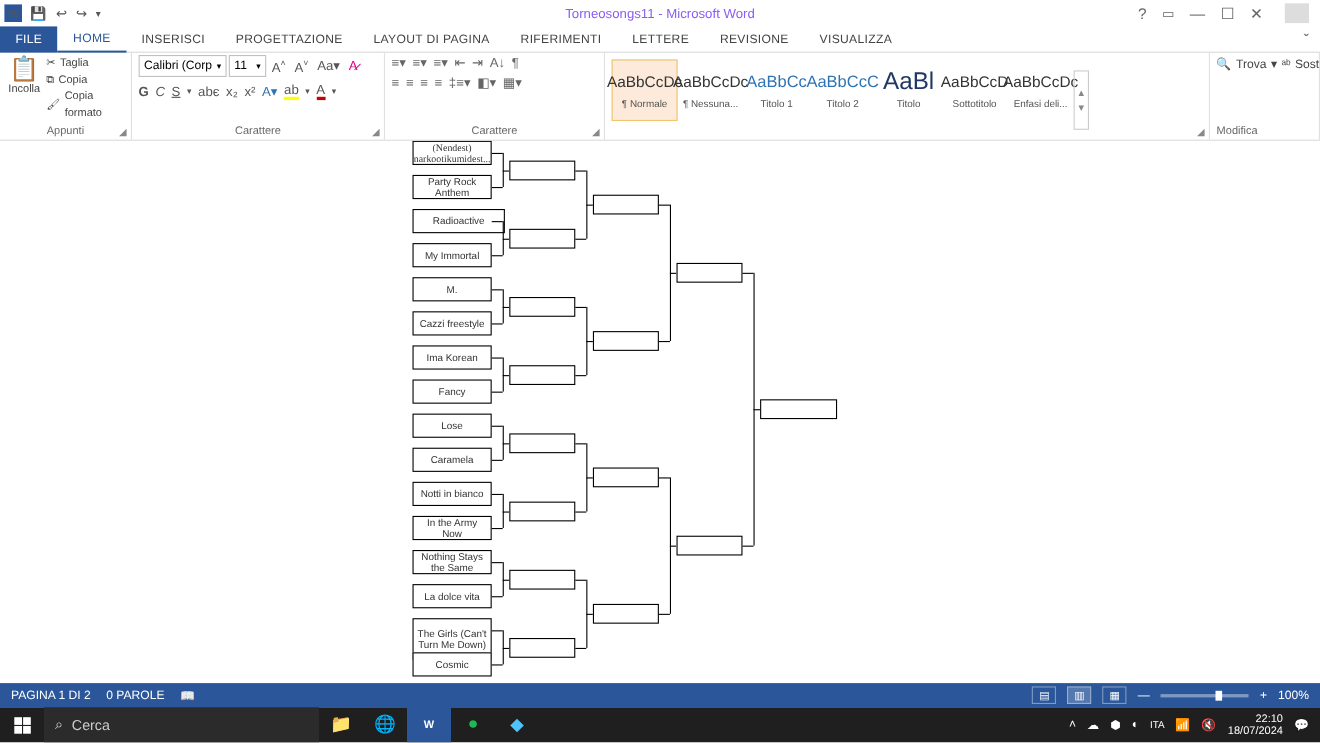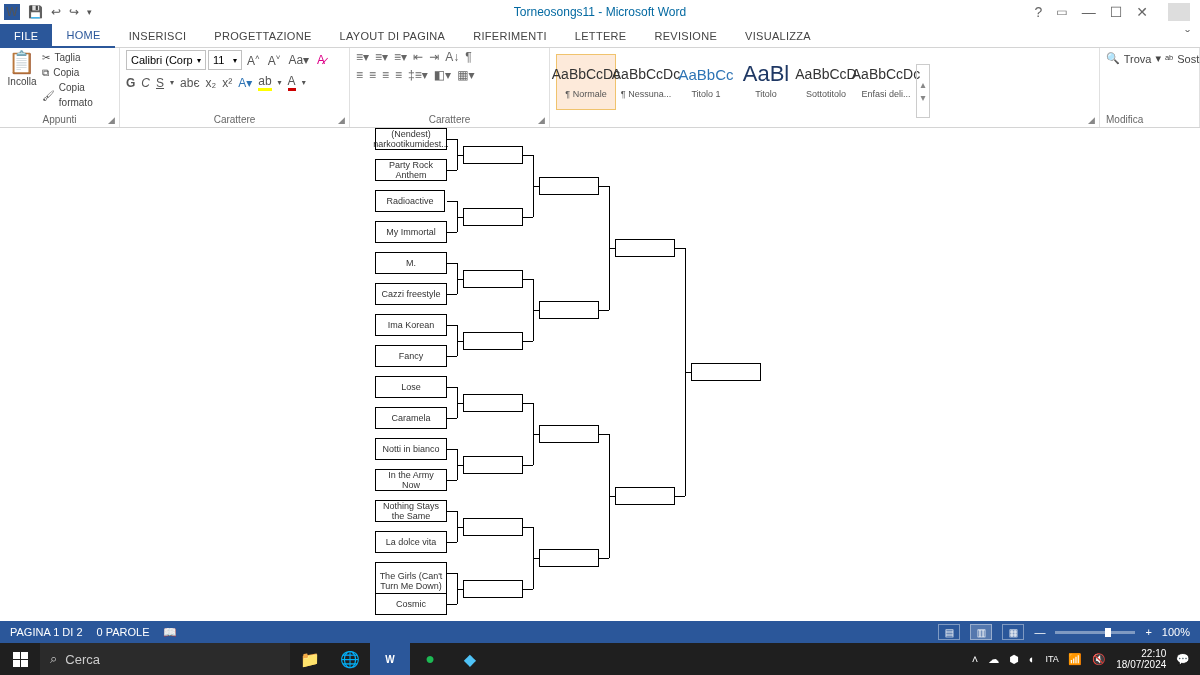--- a/index.html
+++ b/index.html
@@ -2,21 +2,21 @@
 <html><head>
 <meta charset="utf-8">
 <style>
 * { box-sizing: border-box; margin: 0; padding: 0; font-family: "Segoe UI", Tahoma, sans-serif; }
 body { width: 1200px; height: 675px; background: #fff; overflow: hidden; font-size: 11px; position: relative; }
 
 .titlebar { height: 24px; background: #fff; display: flex; align-items: center; color: #666; }
 .titlebar .qa { display: flex; align-items: center; gap: 8px; padding-left: 4px; }
 .titlebar .qa span { font-size: 12px; color: #555; }
 .titlebar .wicon { width: 16px; height: 16px; background: #2b579a; color: #fff; font-size: 9px; display:flex;align-items:center;justify-content:center; }
-.titlebar .title { position:absolute; left:50%; transform:translateX(-50%); font-size:12px; color:#0369a1; }
+.titlebar .title { position:absolute; left:50%; transform:translateX(-50%); font-size:12px; color:#8b5cf6; }
 .titlebar .wincontrols { margin-left:auto; display:flex; gap:14px; padding-right:10px; font-size:13px; color:#666; align-items:center;}
 .titlebar .wincontrols span{font-size:14px;}
 .titlebar .user{width:22px;height:18px;background:#ddd;margin-left:6px;}
 
 .tabs { height: 24px; display:flex; align-items:center; background:#fff; border-bottom:1px solid #d4d4d4; }
 .tabs .tab { padding: 0 14px; height:24px; display:flex; align-items:center; font-size:11px; color:#444; text-transform:uppercase; letter-spacing:0.3px;}
 .tabs .file { background:#2b579a; color:#fff; }
 .tabs .active { color:#2b579a; border-bottom:2px solid #2b579a; }
 .tabs .collapse { margin-left:auto; padding:0 10px; color:#666; font-size:14px;}
 
@@ -200,20 +200,24 @@
         </div>
         <div class="sty">
           <div class="prev ">AaBbCcDc</div>
           <div>¶ Nessuna...</div>
         </div>
         <div class="sty">
           <div class="prev mid">AaBbCc</div>
           <div>Titolo 1</div>
         </div>
         <div class="sty">
+          <div class="prev mid">AaBbCcC</div>
+          <div>Titolo 2</div>
+        </div>
+        <div class="sty">
           <div class="prev big">AaBl</div>
           <div>Titolo</div>
         </div>
         <div class="sty">
           <div class="prev ">AaBbCcD</div>
           <div>Sottotitolo</div>
         </div>
         <div class="sty">
           <div class="prev ">AaBbCcDc</div>
           <div>Enfasi deli...</div>
@@ -235,23 +239,23 @@
         </div>
 
     </div>
     <div class="label">Modifica</div>
   </div>
 </div>
 
 <div class="doc">
   <div class="page">
     <div class="bracket" id="bracket">
-        <div class="bx" style="left: 0px; top: 0px; width: 72px; height: 22px;">(Nendest) narkootikumidest...</div>
+        <div class="bx" style="left: 0px; top: 0px; width: 72px; height: 22px; font-family: Liberation Serif, serif;">(Nendest) narkootikumidest...</div>
         <div class="bx" style="left: 0px; top: 31px; width: 72px; height: 22px;">Party Rock Anthem</div>
-        <div class="bx" style="left: 0px; top: 62px; width: 70px; height: 22px;">Radioactive</div>
+        <div class="bx" style="left: 0px; top: 62px; width: 84px; height: 22px;">Radioactive</div>
         <div class="bx" style="left: 0px; top: 93px; width: 72px; height: 22px;">My Immortal</div>
         <div class="bx" style="left: 0px; top: 124px; width: 72px; height: 22px;">M.</div>
         <div class="bx" style="left: 0px; top: 155px; width: 72px; height: 22px;">Cazzi freestyle</div>
         <div class="bx" style="left: 0px; top: 186px; width: 72px; height: 22px;">Ima Korean</div>
         <div class="bx" style="left: 0px; top: 217px; width: 72px; height: 22px;">Fancy</div>
         <div class="bx" style="left: 0px; top: 248px; width: 72px; height: 22px;">Lose</div>
         <div class="bx" style="left: 0px; top: 279px; width: 72px; height: 22px;">Caramela</div>
         <div class="bx" style="left: 0px; top: 310px; width: 72px; height: 22px;">Notti in bianco</div>
         <div class="bx" style="left: 0px; top: 341px; width: 72px; height: 22px;">In the Army Now</div>
         <div class="bx" style="left: 0px; top: 372px; width: 72px; height: 22px;">Nothing Stays the Same</div>

